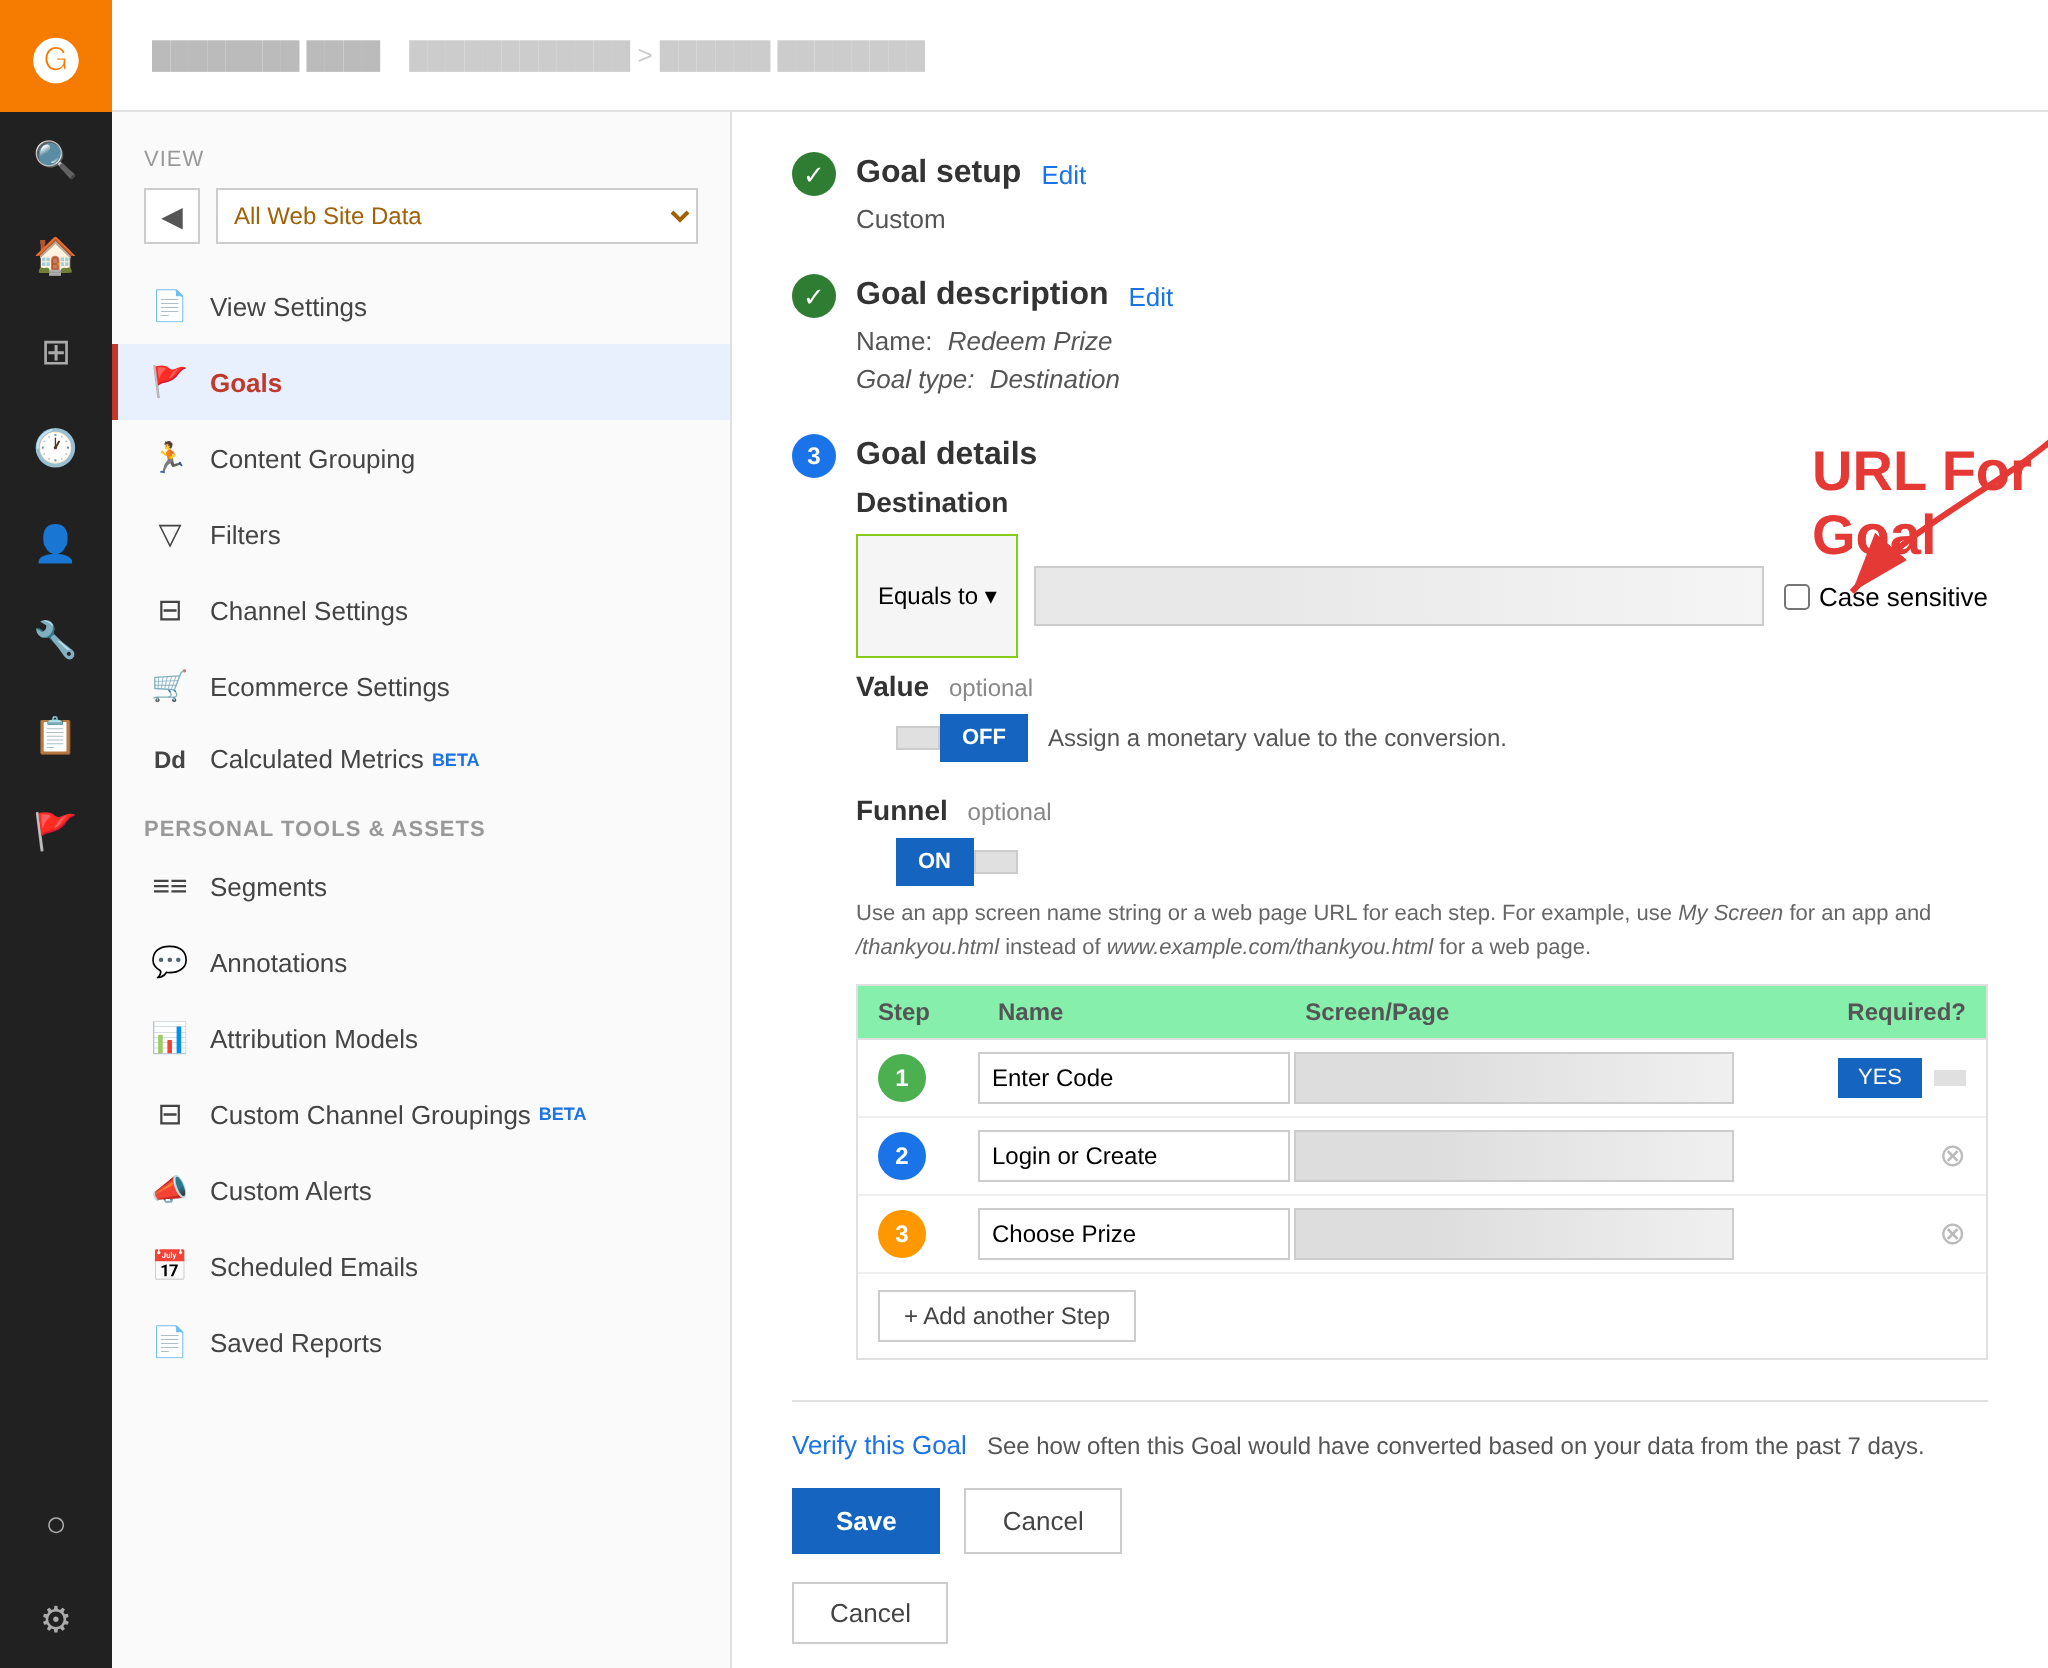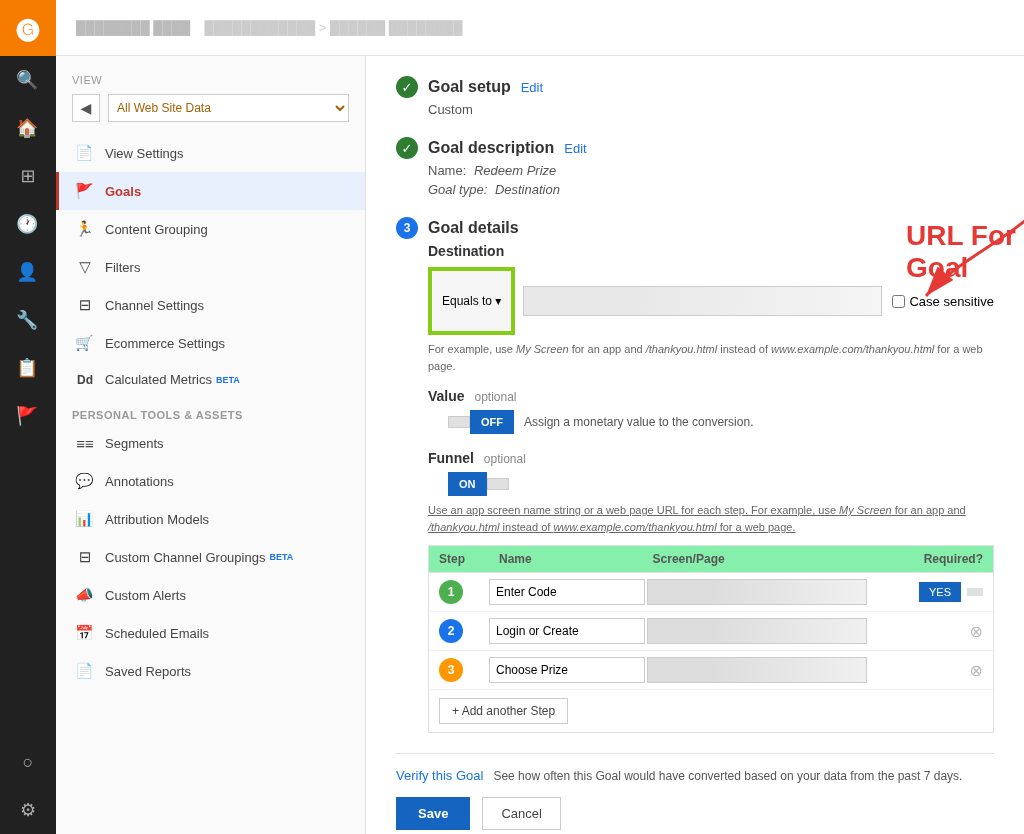--- a/index.html
+++ b/index.html
@@ -184,21 +184,21 @@
       margin-left: 32px;
     }
     .destination-label {
       font-size: 14px; font-weight: bold; color: #333; margin-bottom: 8px;
     }
     .destination-row {
       display: flex; align-items: center; margin-bottom: 6px;
     }
     .equals-to-btn {
       background: #f5f5f5;
-      border: 4px solid #84cc16;
+      border: 1px solid #84cc16;
       padding: 23px 10px;
       font-size: 12px;
       cursor: pointer;
       display: flex; align-items: center; gap: 4px;
       margin-right: 8px;
       white-space: nowrap;
     }
     .destination-input {
       flex: 1;
       height: 30px;
@@ -239,21 +239,21 @@
 
     .funnel-section { margin-bottom: 14px; }
     .toggle-on-left {
       background: #1565c0; color: white; border: 1px solid #1565c0;
       padding: 5px 10px; font-size: 11px; cursor: pointer; font-weight: bold;
     }
     .toggle-on-right {
       background: #e0e0e0; color: #555; border: 1px solid #ccc;
       padding: 5px 10px; font-size: 11px; cursor: pointer;
     }
-    .funnel-hint { font-size: 11px; color: #666; margin-top: 6px; line-height: 1.5; text-decoration: underline; }
+    .funnel-hint { font-size: 11px; color: #666; margin-top: 6px; line-height: 1.5; }
 
     
     .funnel-table-wrap {
       border: 1px solid #e0e0e0;
       margin-top: 10px;
       font-size: 12px;
     }
     .funnel-table-header {
       display: flex;
       background: #86efac;
@@ -479,23 +479,20 @@
 
           <div class="destination-label">Destination</div>
           <div class="destination-row">
             <button class="equals-to-btn">Equals to ▾</button>
             <input class="destination-input" type="text" value="" placeholder="" style="color: rgb(204, 204, 204); background: linear-gradient(to right, rgb(232, 232, 232) 30%, rgb(245, 245, 245) 100%);">
             <div class="case-sensitive-wrap">
               <input type="checkbox" style="">
               <span>Case sensitive</span>
             </div>
           </div>
-          <div class="destination-hint">
-            For example, use <em>My Screen</em> for an app and <em>/thankyou.html</em> instead of <em>www.example.com/thankyou.html</em> for a web page.
-          </div>
 
           <div class="value-section">
             <div class="section-title-optional">
               <span>Value</span>
               <span class="optional-text">optional</span>
             </div>
             <div class="toggle-off-btn">
               <button class="toggle-off-left"></button>
               <button class="toggle-off-right">OFF</button>
               <span class="toggle-assign-text">Assign a monetary value to the conversion.</span>

